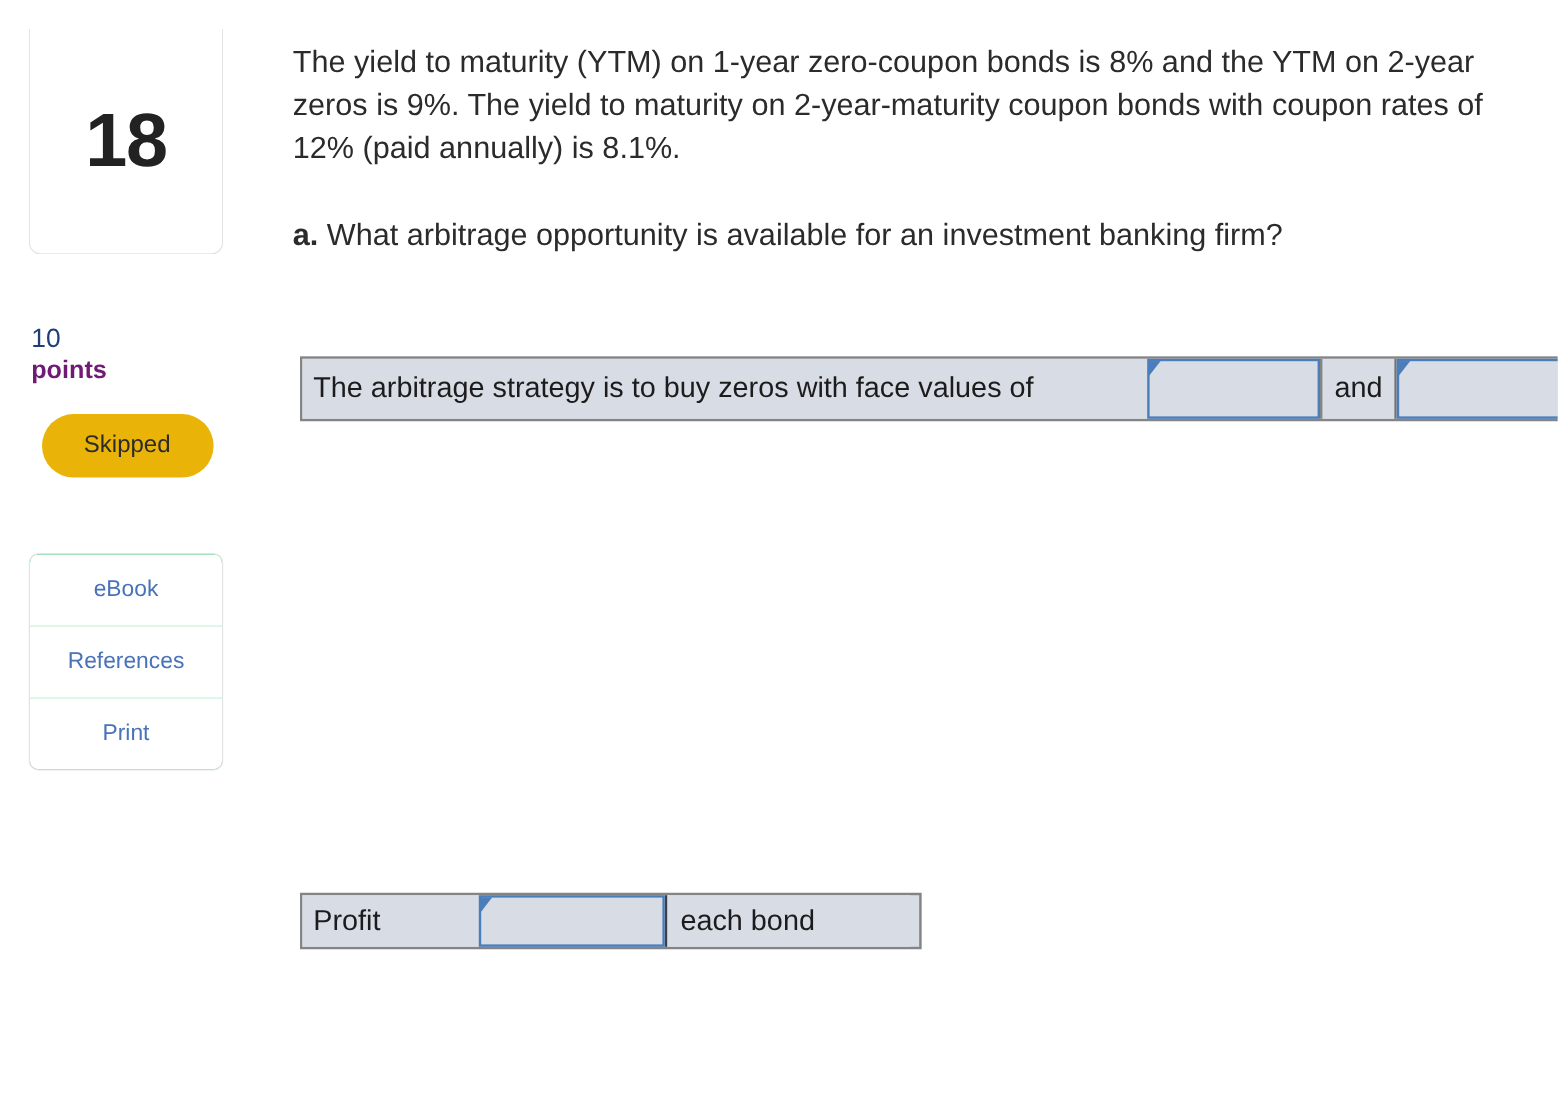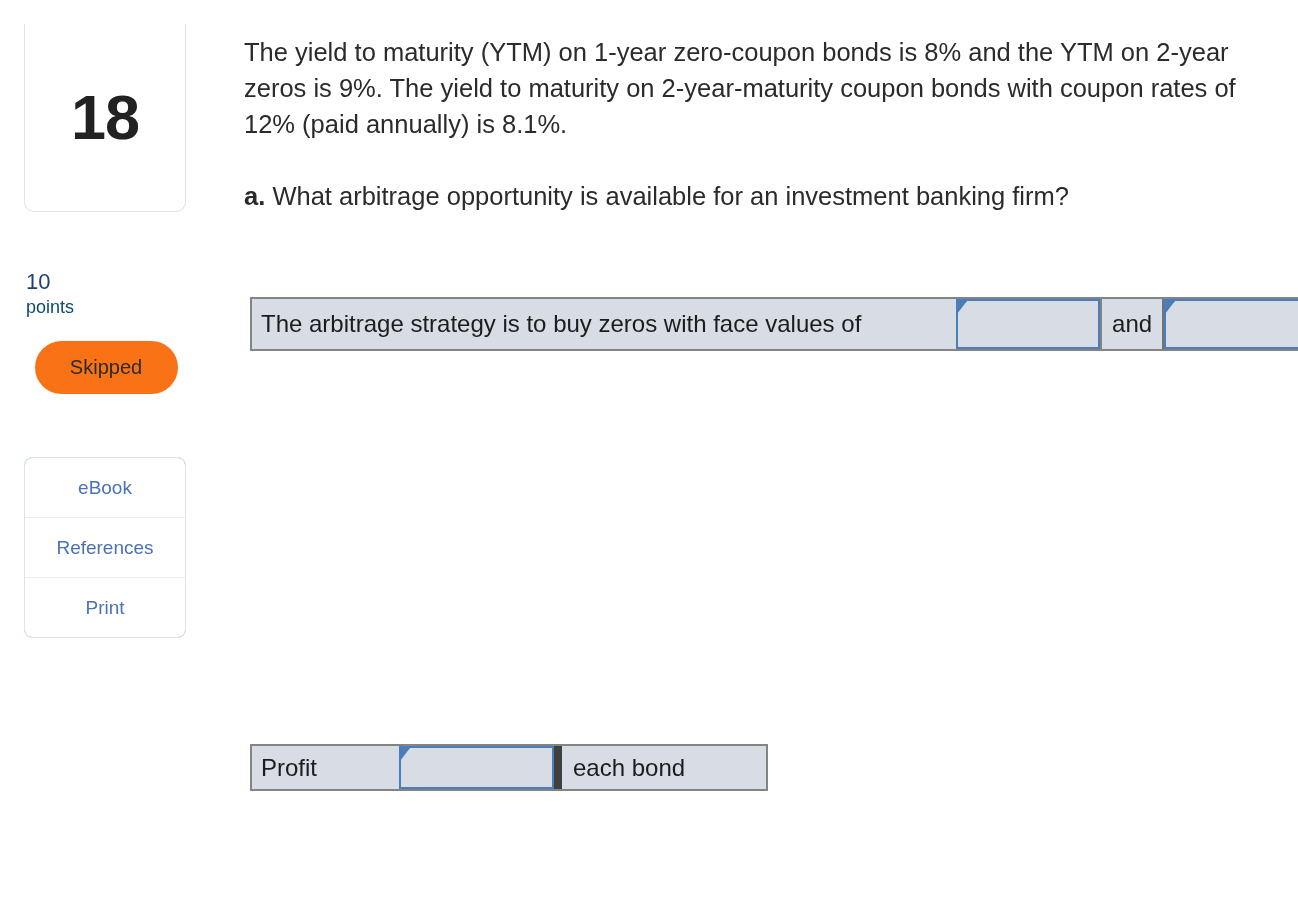--- a/index.html
+++ b/index.html
@@ -49,32 +49,33 @@
     margin-top: 58px;
     padding-left: 2px;
   }
   .points-num {
     font-size: 22px;
     color: #1f3f77;
     line-height: 1.05;
     font-weight: 400;
   }
   .points-label {
-    font-size: 18px;
-    color: #0c4a6e;
+    font-size: 21px;
+    color: #701a75;
     line-height: 1.35;
     margin-top: 2px;
+    font-weight: bold;
   }
 
   .status-badge {
     margin: 22px auto 0 auto;
     width: 143px;
     height: 53px;
     border-radius: 27px;
-    background: #f97316;
+    background: #eab308;
     display: flex;
     align-items: center;
     justify-content: center;
     font-size: 20px;
     color: #2b2b2b;
   }
 
   .tools {
     margin-top: 63px;
     width: 162px;
@@ -166,21 +167,21 @@
     font-size: 24px;
     color: #1c1c1c;
     box-sizing: border-box;
     padding: 0 8px;
     white-space: nowrap;
     text-align: center;
   }
   #answer-row-a .cell-text  { width: 768px; padding-left: 9px; }
   #answer-row-a .cell-and   { width: 68px; justify-content: center; border-left: 2px solid #848484; border-right: 2px solid #737373; }
   #answer-row-b .cell-profit{ width: 147px; padding-left: 9px; }
-  #answer-row-b .cell-each  { width: 205px; padding-left: 11px; border-left: 8px solid #404040; }
+  #answer-row-b .cell-each  { width: 205px; padding-left: 11px; border-left: 2px solid #404040; }
 
   
   .entry {
     position: relative;
     width: 157px;
     background: #d7dce5;
     border: 2px solid #4a7ebb;
     box-sizing: border-box;
     align-self: center;
     cursor: text;

